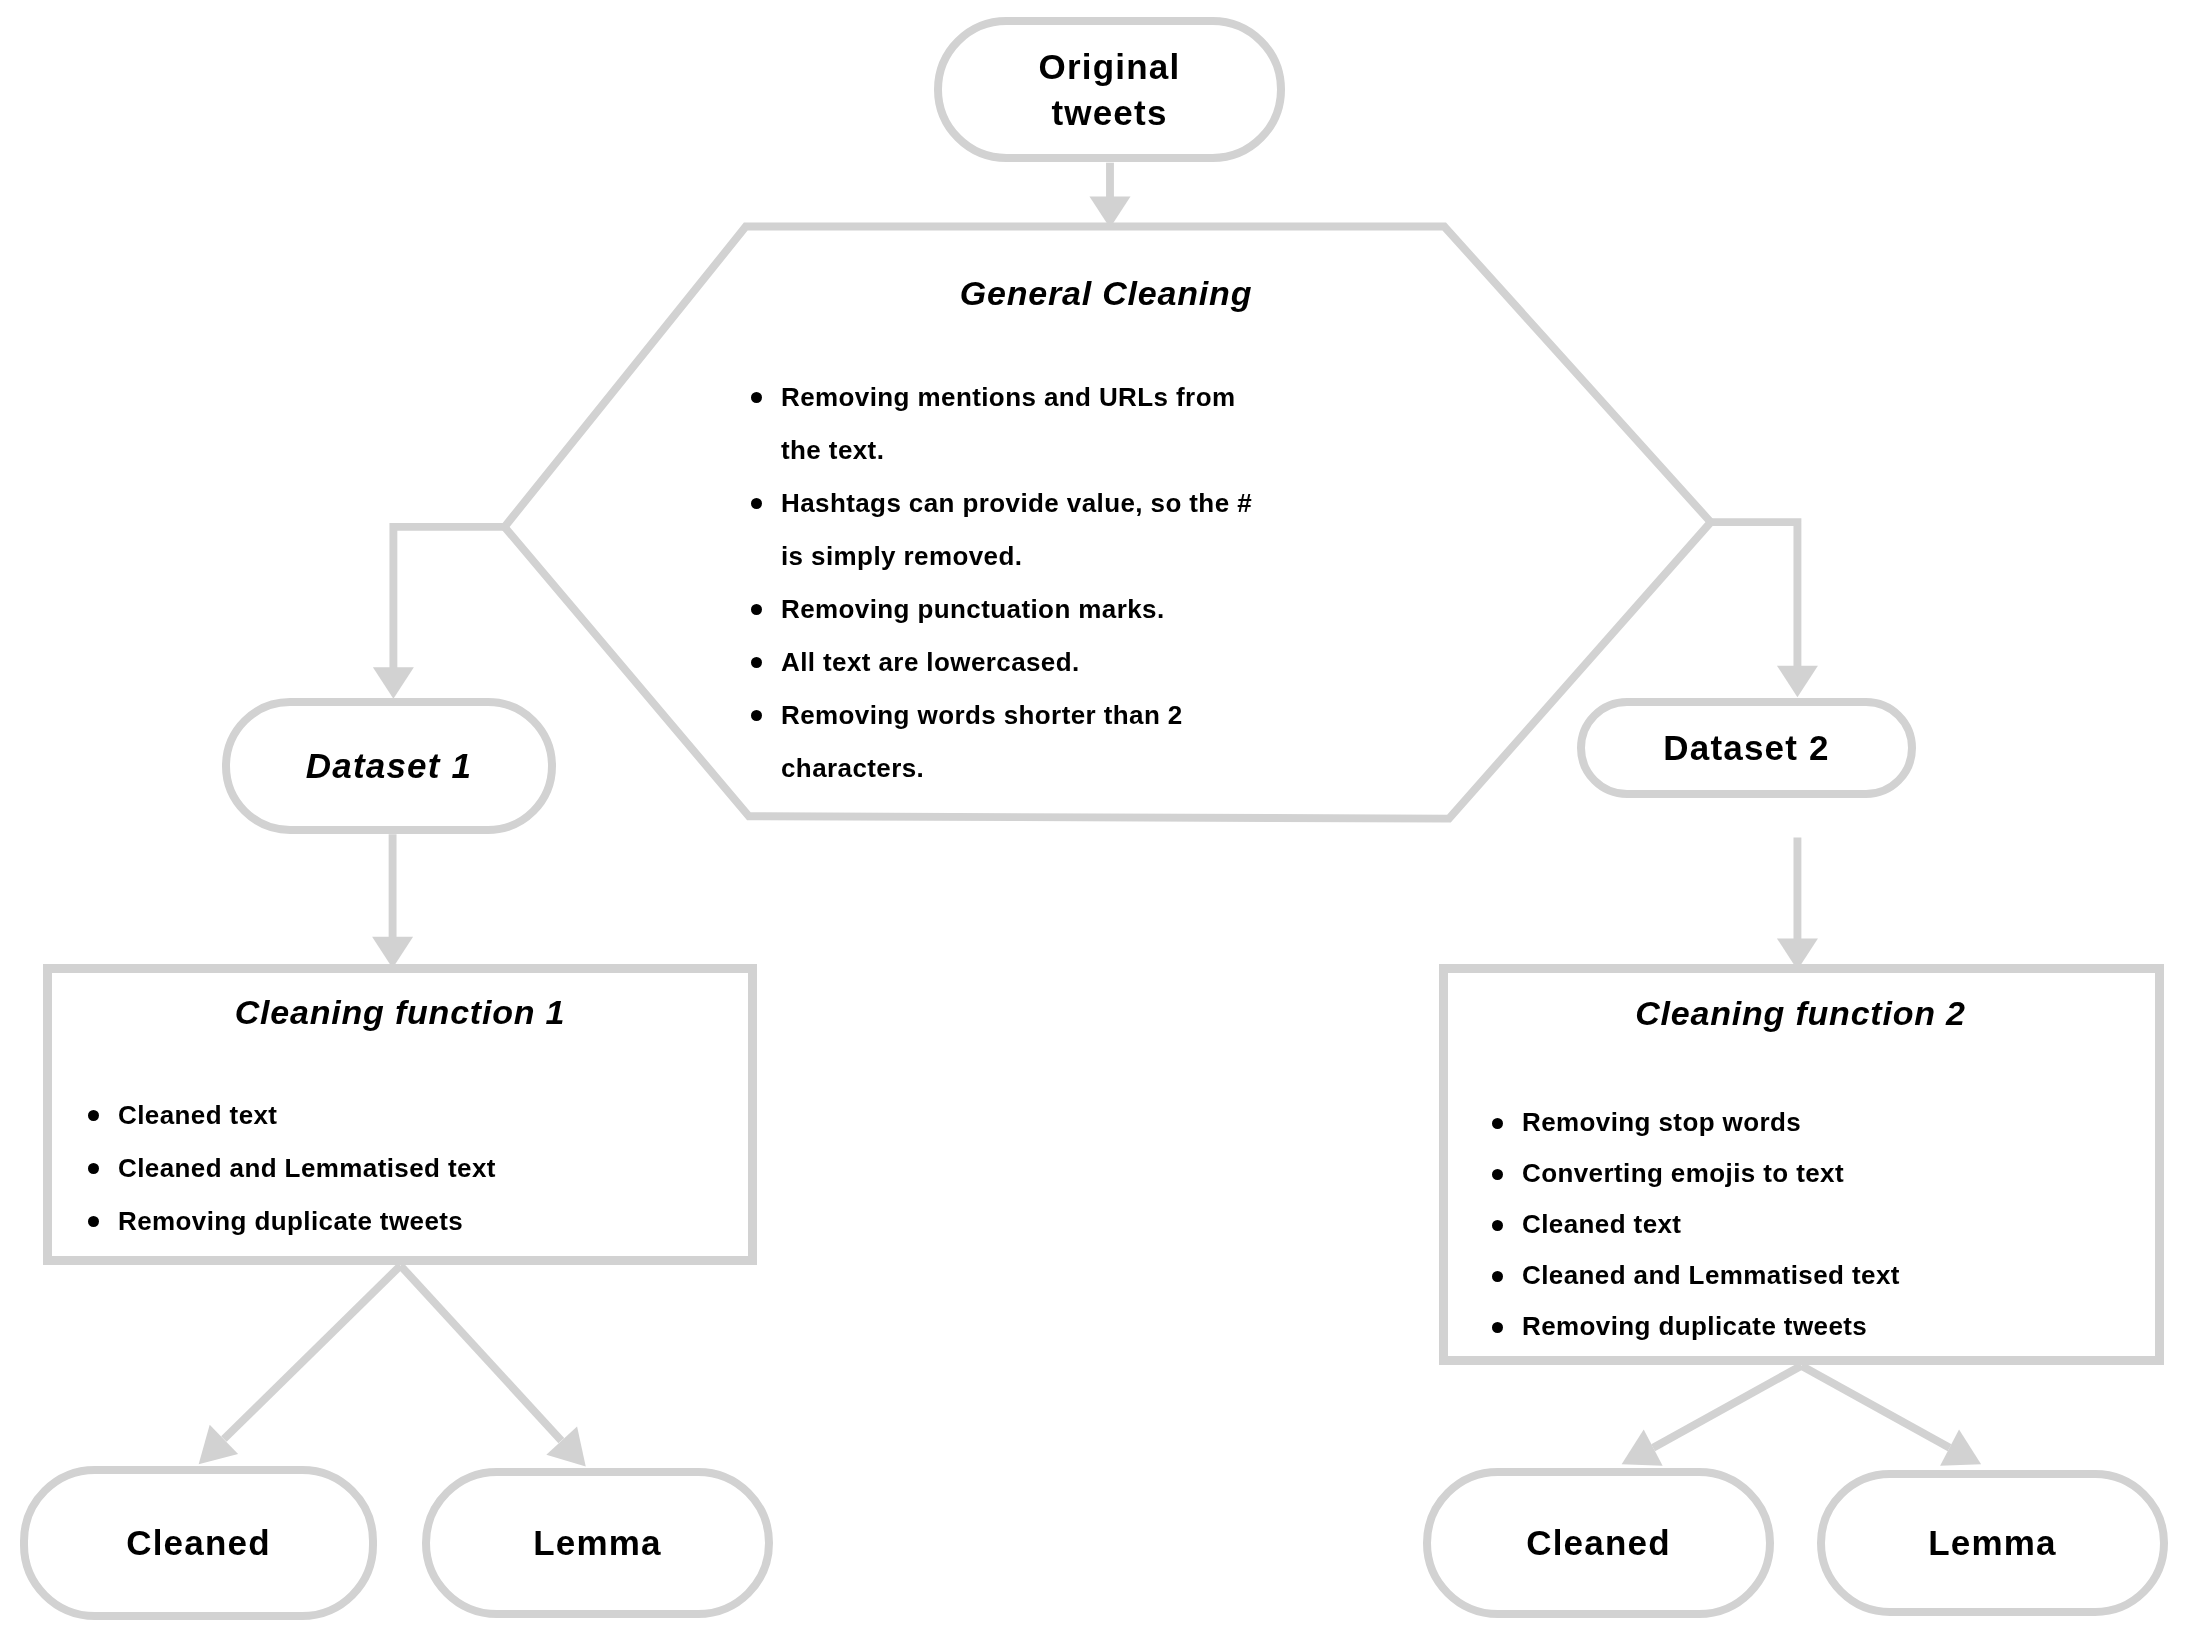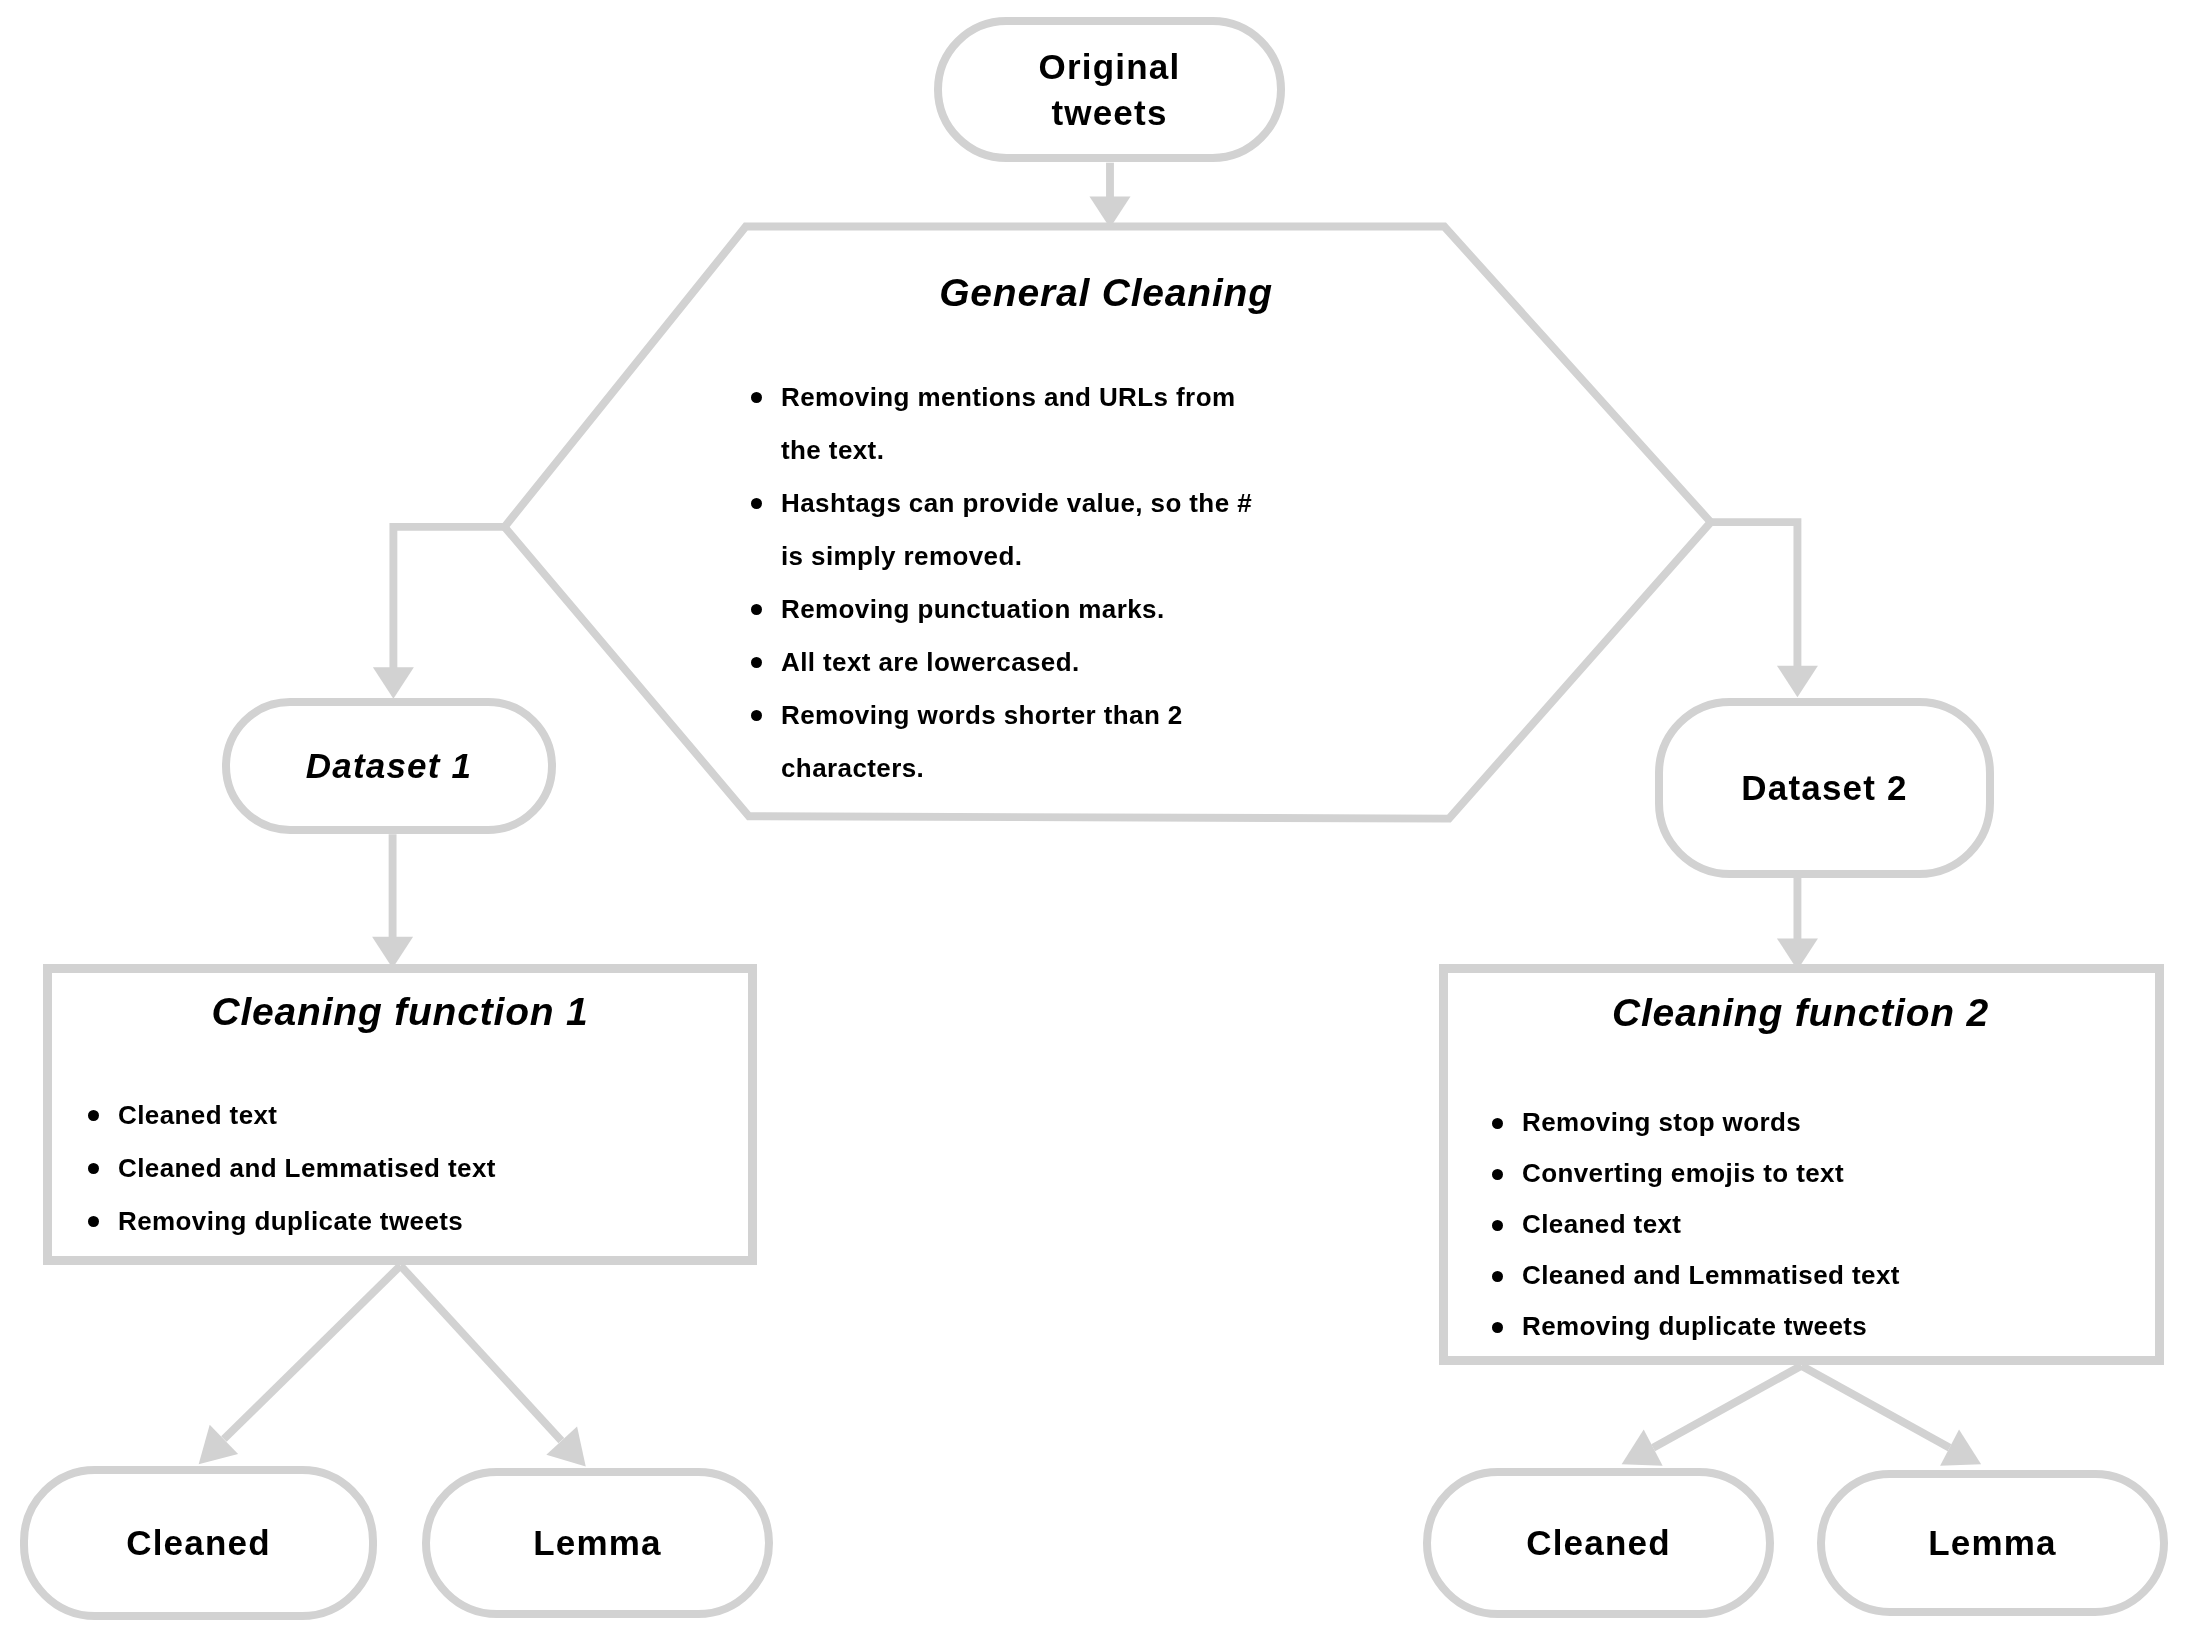--- a/index.html
+++ b/index.html
@@ -32,21 +32,21 @@
   }
   .bigbox{
     position:absolute;
     border:9.5px solid var(--line);
     background:var(--bg);
     box-sizing:border-box;
   }
   .boxtitle{
     position:absolute;
     font-weight:bold;font-style:italic;
-    font-size:39px;line-height:46px;
+    font-size:34px;line-height:46px;
     text-align:center;letter-spacing:0.8px;
   }
   ul.bullets{
     position:absolute;
     list-style:none;margin:0;padding:0;
     font-weight:bold;font-size:26px;letter-spacing:0.4px;
   }
   ul.bullets li{
     position:relative;white-space:pre-line;line-height:53px;
   }
@@ -89,21 +89,21 @@
     <polygon class="ahead" points="2057,1857 2085,1813 2109,1859"></polygon>
     <path class="wire" d="M2285 1732 L2473 1836"></path>
     <polygon class="ahead" points="2513,1857 2485,1813 2461,1859"></polygon>
   </svg>
 
   <div class="stadium" style="left:934px;top:17.3px;width:351px;height:145px;text-align:center;">Original
 tweets</div>
 
   <div class="stadium" style="left:222px;top:698px;width:334px;height:136px;font-style:italic;">Dataset 1</div>
 
-  <div class="stadium" style="left:1655px;top:698px;width:339px;height:180px;">Dataset 2</div>
+  <div class="stadium" style="left:1577px;top:698px;width:339px;height:100px;">Dataset 2</div>
 
   <div class="stadium" style="left:20px;top:1466px;width:357px;height:154px;">Cleaned</div>
 
   <div class="stadium" style="left:422px;top:1468px;width:351px;height:150px;">Lemma</div>
 
   <div class="stadium" style="left:1423px;top:1468px;width:351px;height:150px;">Cleaned</div>
 
   <div class="stadium" style="left:1817px;top:1470px;width:351px;height:146px;">Lemma</div>
 
   <div class="boxtitle" style="left:751px;top:270px;width:710px;">General Cleaning</div>

